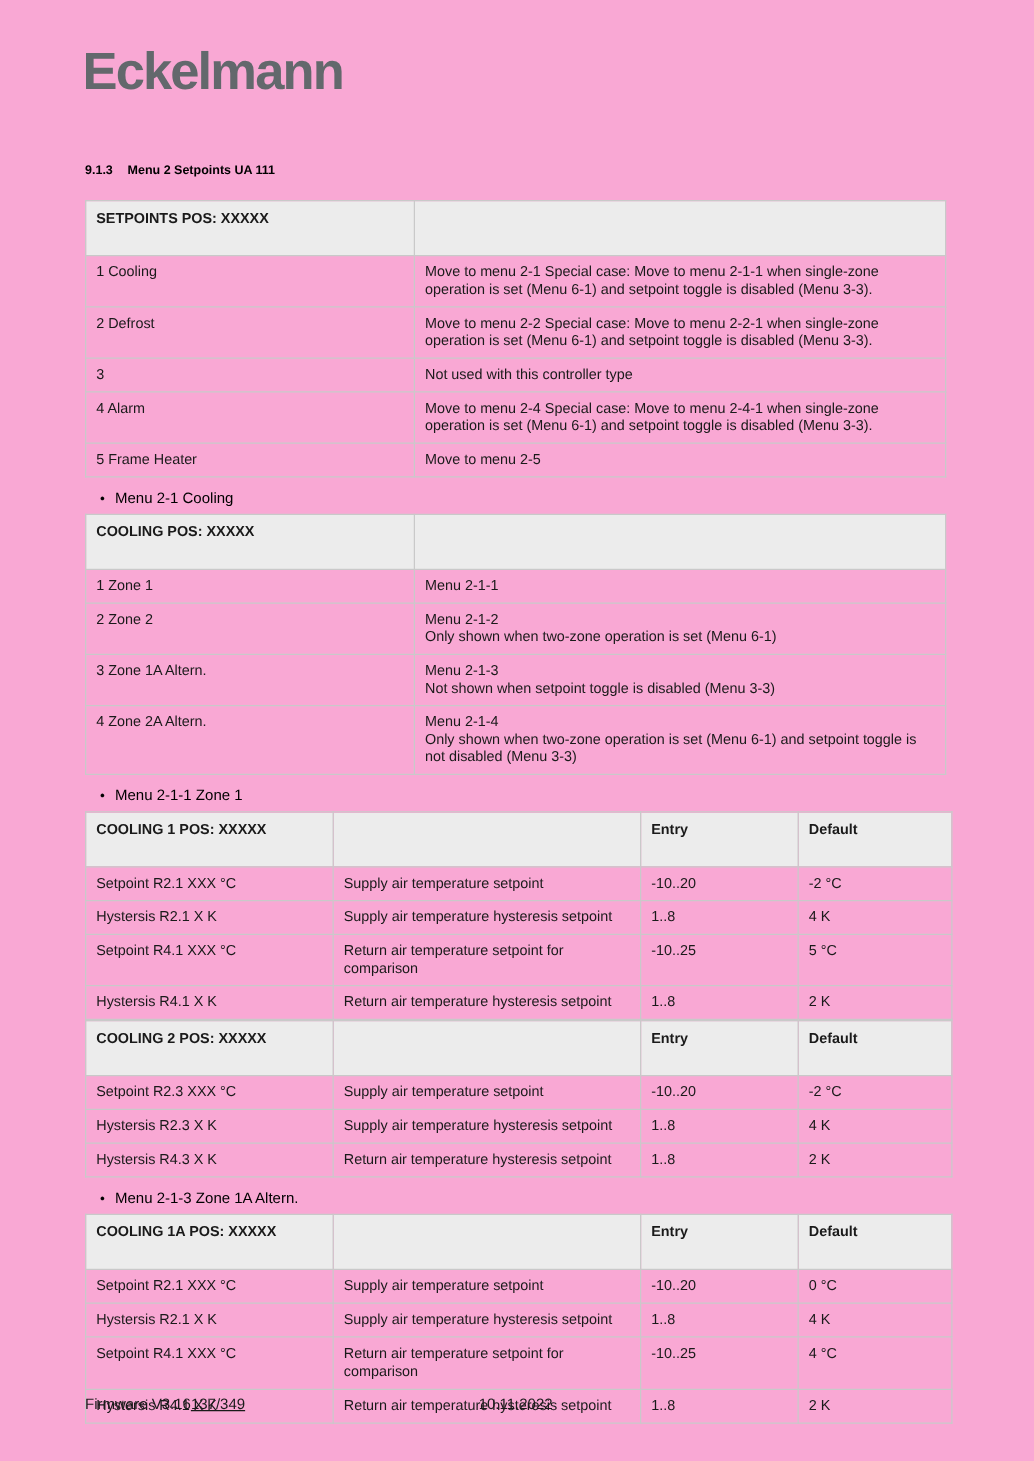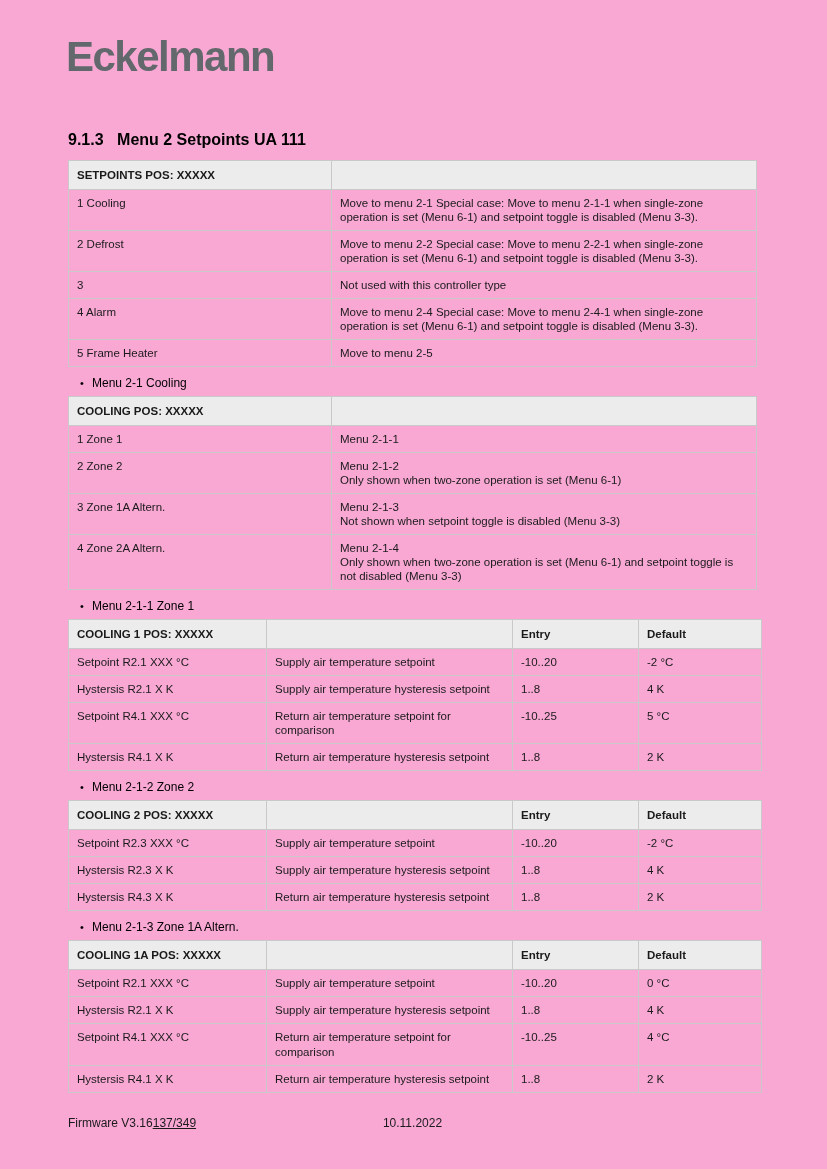--- a/index.html
+++ b/index.html
@@ -24,21 +24,21 @@
     font-size: 42px;
     font-weight: bold;
     color: #63686c;
     letter-spacing: -1.5px;
     line-height: 1;
   }
   .heading {
     position: absolute;
     left: 68px;
     top: 131px;
-    font-size: 16px;
+    font-size: 10px;
     font-weight: bold;
     color: #000000;
     margin: 0;
   }
   .heading .num { margin-right: 9px; }
   .content {
     position: absolute;
     left: 68px;
     top: 160px;
     width: 689px;
@@ -55,21 +55,21 @@
     padding: 6px 8px;
     vertical-align: top;
     text-align: left;
     white-space: pre-line;
     overflow: hidden;
   }
   table.doc-table th {
     background: #ececec;
     font-weight: bold;
     padding-top: 7px;
-    padding-bottom: 7px;
+    padding-bottom: 22px;
   }
   table.cols2 th:nth-child(1), table.cols2 td:nth-child(1) { width: 246px; }
   table.cols4 th:nth-child(1), table.cols4 td:nth-child(1) { width: 181px; }
   table.cols4 th:nth-child(2), table.cols4 td:nth-child(2) { width: 229px; }
   table.cols4 th:nth-child(3), table.cols4 td:nth-child(3) { width: 109px; }
   table.cols4 th:nth-child(4), table.cols4 td:nth-child(4) { width: 106px; }
   .bullet-item {
     margin: 9px 0 6px 12px;
     font-size: 12px;
     color: #000;
@@ -194,21 +194,20 @@
             <td>5 °C</td>
           </tr>
           <tr>
             <td>Hystersis R4.1 X K</td>
             <td>Return air temperature hysteresis setpoint</td>
             <td>1..8</td>
             <td>2 K</td>
           </tr>
         </tbody>
       </table>
-      <div class="bullet-item"><span class="dot">•</span><span>Menu 2-1-2 Zone 2</span></div>
       <table class="doc-table cols4">
         <thead>
           <tr>
             <th>COOLING 2 POS: XXXXX</th>
             <th></th>
             <th>Entry</th>
             <th>Default</th>
           </tr>
         </thead>
         <tbody>

